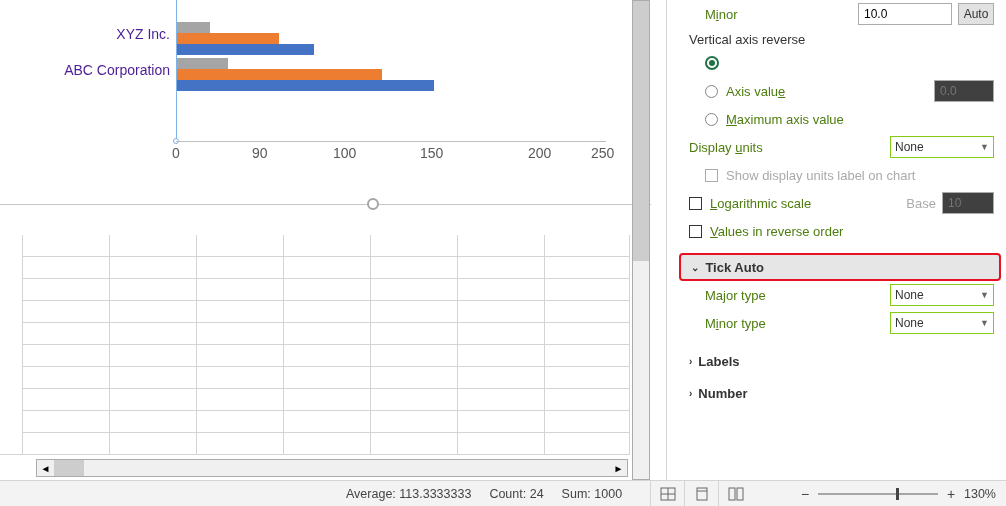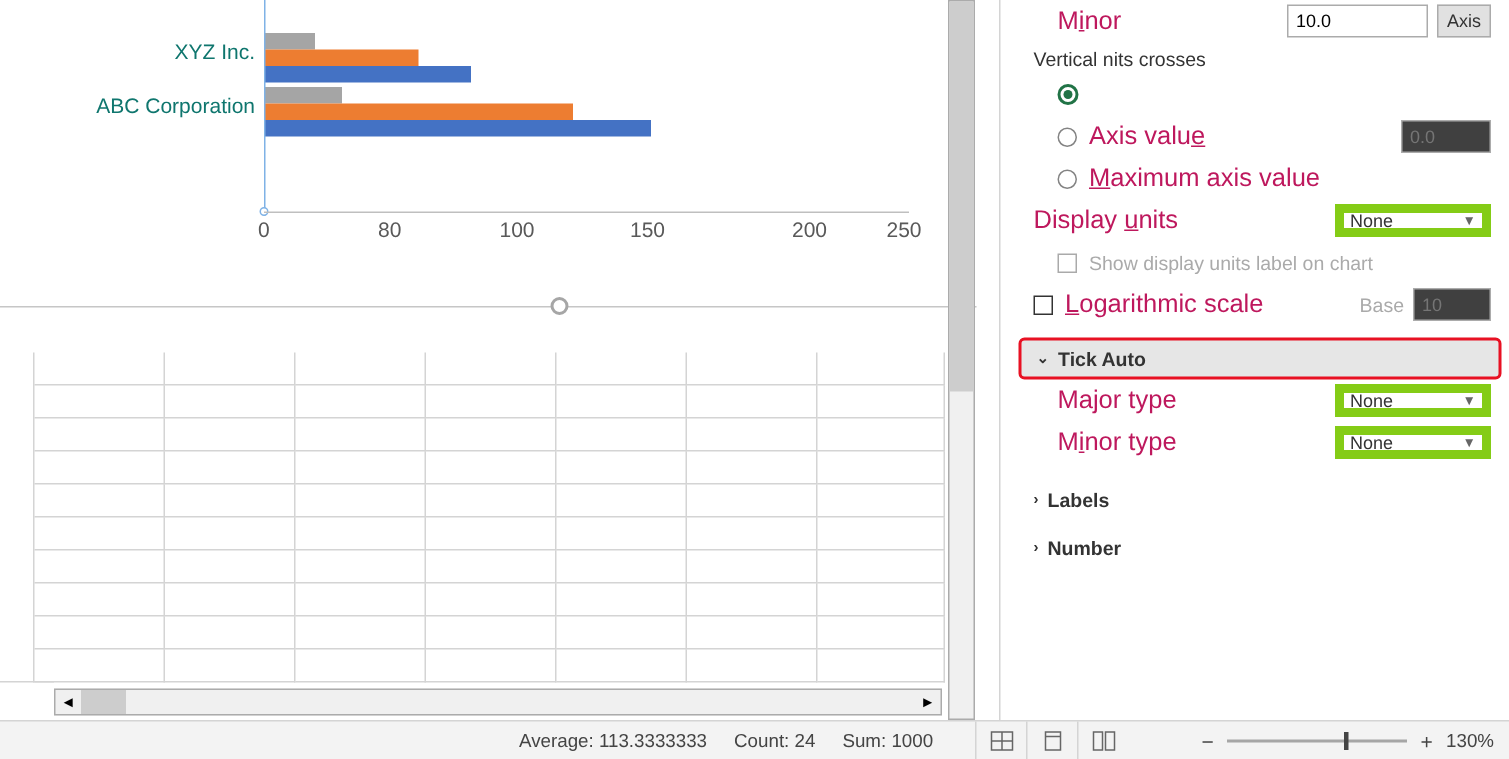--- a/index.html
+++ b/index.html
@@ -9,21 +9,21 @@
     font-family: "Segoe UI", Arial, sans-serif;
     font-size: 13px;
     color: #333;
     background: #fff;
     overflow: hidden;
     position: relative;
   }
   
   .chart-pane { position: absolute; left: 0; top: 0; width: 665px; height: 506px; }
   .chart-box { position: absolute; left: 0; top: -30px; width: 652px; height: 260px; }
-  .y-cat { position: absolute; right: 482px; text-align: right; font-size: 14px; color: #0f766e; }
+  .y-cat { position: absolute; right: 482px; text-align: right; font-size: 14px; color: #4c1d95; }
   .bar { position: absolute; height: 11px; }
   .bar.revenue { background: #4472C4; }
   .bar.expenses { background: #ED7D31; }
   .bar.profit   { background: #A5A5A5; }
 
   .x-axis-line { position: absolute; left: 176px; top: 171px; width: 430px; height: 0; border-top: 1px solid #BFBFBF; }
   .y-axis-line { position: absolute; left: 176px; top: -30px; height: 204px; width: 0; border-left: 1px solid #7FB2E6; }
   .axis-handle { position: absolute; width: 6px; height: 6px; background:#fff; border:1px solid #7FB2E6; border-radius:50%; }
   .x-tick { position: absolute; top: 175px; font-size: 14px; color: #595959; }
 
@@ -43,35 +43,35 @@
   .hscroll-btn { width:17px; height:16px; display:flex; align-items:center; justify-content:center; font-size:10px; color:#000; }
   .hscroll-track { flex:1; height:16px; background:#F0F0F0; position:relative; }
   .hscroll-thumb { position:absolute; left:0; top:0; height:100%; width:30px; background:#CDCDCD; }
   .sheet-bar { position:absolute; left:0; top:454px; width:36px; height:23px; border-top:1px solid #D4D4D4;}
   .vscroll-shell { position:absolute; left:632px; top:0; width:18px; height:480px; border:1px solid #ABABAB; background:#F0F0F0; }
   .vscroll-thumb { position:absolute; top:0; left:0; width:100%; height:260px; background:#CDCDCD; }
 
   
   .panel { position:absolute; right:0; top:0; width:340px; height:480px; border-left:1px solid #D4D4D4; background:#fff; padding: 0 12px 0 22px; }
   .row { display:flex; align-items:center; height:28px; }
-  .lbl { flex:1; font-size:17px; color:#be185d; }
+  .lbl { flex:1; font-size:13px; color:#4d7c0f; }
   .lbl .ul { text-decoration:underline; }
   .num-input { width:94px; height:22px; border:1px solid #ABABAB; font-size:12px; padding:0 5px; background:#fff; }
   .auto-btn { width:36px; height:22px; margin-left:6px; font-size:12px; border:1px solid #ABABAB; background:#E1E1E1; display:flex; align-items:center; justify-content:center; }
   .indent { padding-left:16px; }
   .radio { width:13px; height:13px; border:1px solid #838383; border-radius:50%; margin-right:8px; position:relative; }
   .radio.sel::after { content:""; position:absolute; left:2px; top:2px; width:7px; height:7px; border-radius:50%; background:#217346; }
   .radio.sel { border-color:#217346; border-width:2px; width:14px; height:14px;}
   .radio.sel::after { left:2px; top:2px; width:6px; height:6px;}
   .subhead { font-size:13px; color:#333; margin:4px 0 2px 0; }
   .disabled { color:#AAAAAA; }
   .num-input.ro { background:#404040; color:#AAAAAA; }
   .check { width:13px; height:13px; border:1px solid #333; margin-right:8px; }
   .check.dis { border-color:#AAAAAA; }
-  .select { width:104px; height:22px; border:6px solid #84cc16; padding:0 4px; display:flex; align-items:center; justify-content:space-between; font-size:12px; }
+  .select { width:104px; height:22px; border:1px solid #84cc16; padding:0 4px; display:flex; align-items:center; justify-content:space-between; font-size:12px; }
   .caret { font-size:9px; color:#666; }
   .section-header { display:flex; align-items:center; height:28px; font-weight:bold; font-size:13px; cursor:pointer; }
   .section-header .tri { font-size:10px; margin-right:6px; }
   .tick-marks-hl { border:2px solid #E81123; background:#E6E6E6; margin-left:-10px; padding-left:10px; width:322px; border-radius:4px; }
 
   
   .status { position:absolute; left:0; top:480px; width:1006px; height:26px; background:#F3F3F3; border-top:1px solid #D4D4D4; display:flex; align-items:center; font-size:12.5px; color:#444;padding-left:48px; }
   .status .stats { position:absolute; left:346px; display:flex; gap:18px; }
   .view-btns { position:absolute; left:650px; display:flex; gap:0; }
   .view-btn { width:34px; height:26px; display:flex; align-items:center; justify-content:center; border-left:1px solid #D4D4D4; color:#666; }
@@ -97,21 +97,21 @@
     <div class="bar profit" style="left:176px; top:52px; width:34px;"></div>
     <div class="bar expenses" style="left:176px; top:63px; width:103px;"></div>
     <div class="bar revenue" style="left:176px; top:74px; width:138px;"></div>
 
     <div class="y-axis-line"></div>
 
     <div class="axis-handle" style="left:173px; top:168px;"></div>
     <div class="x-axis-line"></div>
 
     <span class="x-tick" style="left:172px;">0</span>
-    <span class="x-tick" style="left:252px;">80</span>
+    <span class="x-tick" style="left:252px;">90</span>
     <span class="x-tick" style="left:333px;">100</span>
     <span class="x-tick" style="left:420px;">150</span>
     <span class="x-tick" style="left:528px;">200</span>
     <span class="x-tick" style="left:591px;">250</span>
 
 
     <div class="chart-border-top"></div>
     <div class="chart-edge-marker"></div>
   </div>
 
@@ -202,25 +202,25 @@
     </div>
     <div class="hscroll-btn">►</div>
   </div>
 </div>
 
 <div class="panel">
   <div class="row">
     <span class="lbl indent">M<span class="ul" title="Minor">i</span>nor</span>
     <input class="num-input" value="10.0" style="">
     <div class="auto-btn">
-        <span>Axis</span>
+        <span>Auto</span>
       </div>
   </div>
 
-  <div class="subhead">Vertical nits crosses</div>
+  <div class="subhead">Vertical axis reverse</div>
 
   <div class="row indent">
     <span class="radio sel"></span>
   </div>
   <div class="row indent">
     <span class="radio"></span>
     <span class="lbl">Axis valu<span class="ul">e</span></span>
     <input class="num-input ro" style="width: 60px;" placeholder="0.0">
   </div>
   <div class="row indent">
@@ -238,20 +238,24 @@
   <div class="row indent disabled">
     <span class="check dis"></span>
     <span><span class="ul">S</span>how display units label on chart</span>
   </div>
 
   <div class="row">
     <span class="check"></span>
     <span class="lbl"><span class="ul">L</span>ogarithmic scale</span>
     <span class="disabled" style="margin-right:6px;"><span class="ul">B</span>ase</span>
     <input class="num-input ro" style="width: 52px;" placeholder="10">
+  </div>
+  <div class="row">
+    <span class="check"></span>
+    <span class="lbl"><span class="ul">V</span>alues in reverse order</span>
   </div>
 
   <div style="height:8px;"></div>
   <div class="section-header tick-marks-hl">
     <span class="tri">⌄</span>
     <span>Tick Auto</span>
   </div>
   <div class="row">
     <span class="lbl indent">Ma<span class="ul">j</span>or type</span>
     <div class="select">

